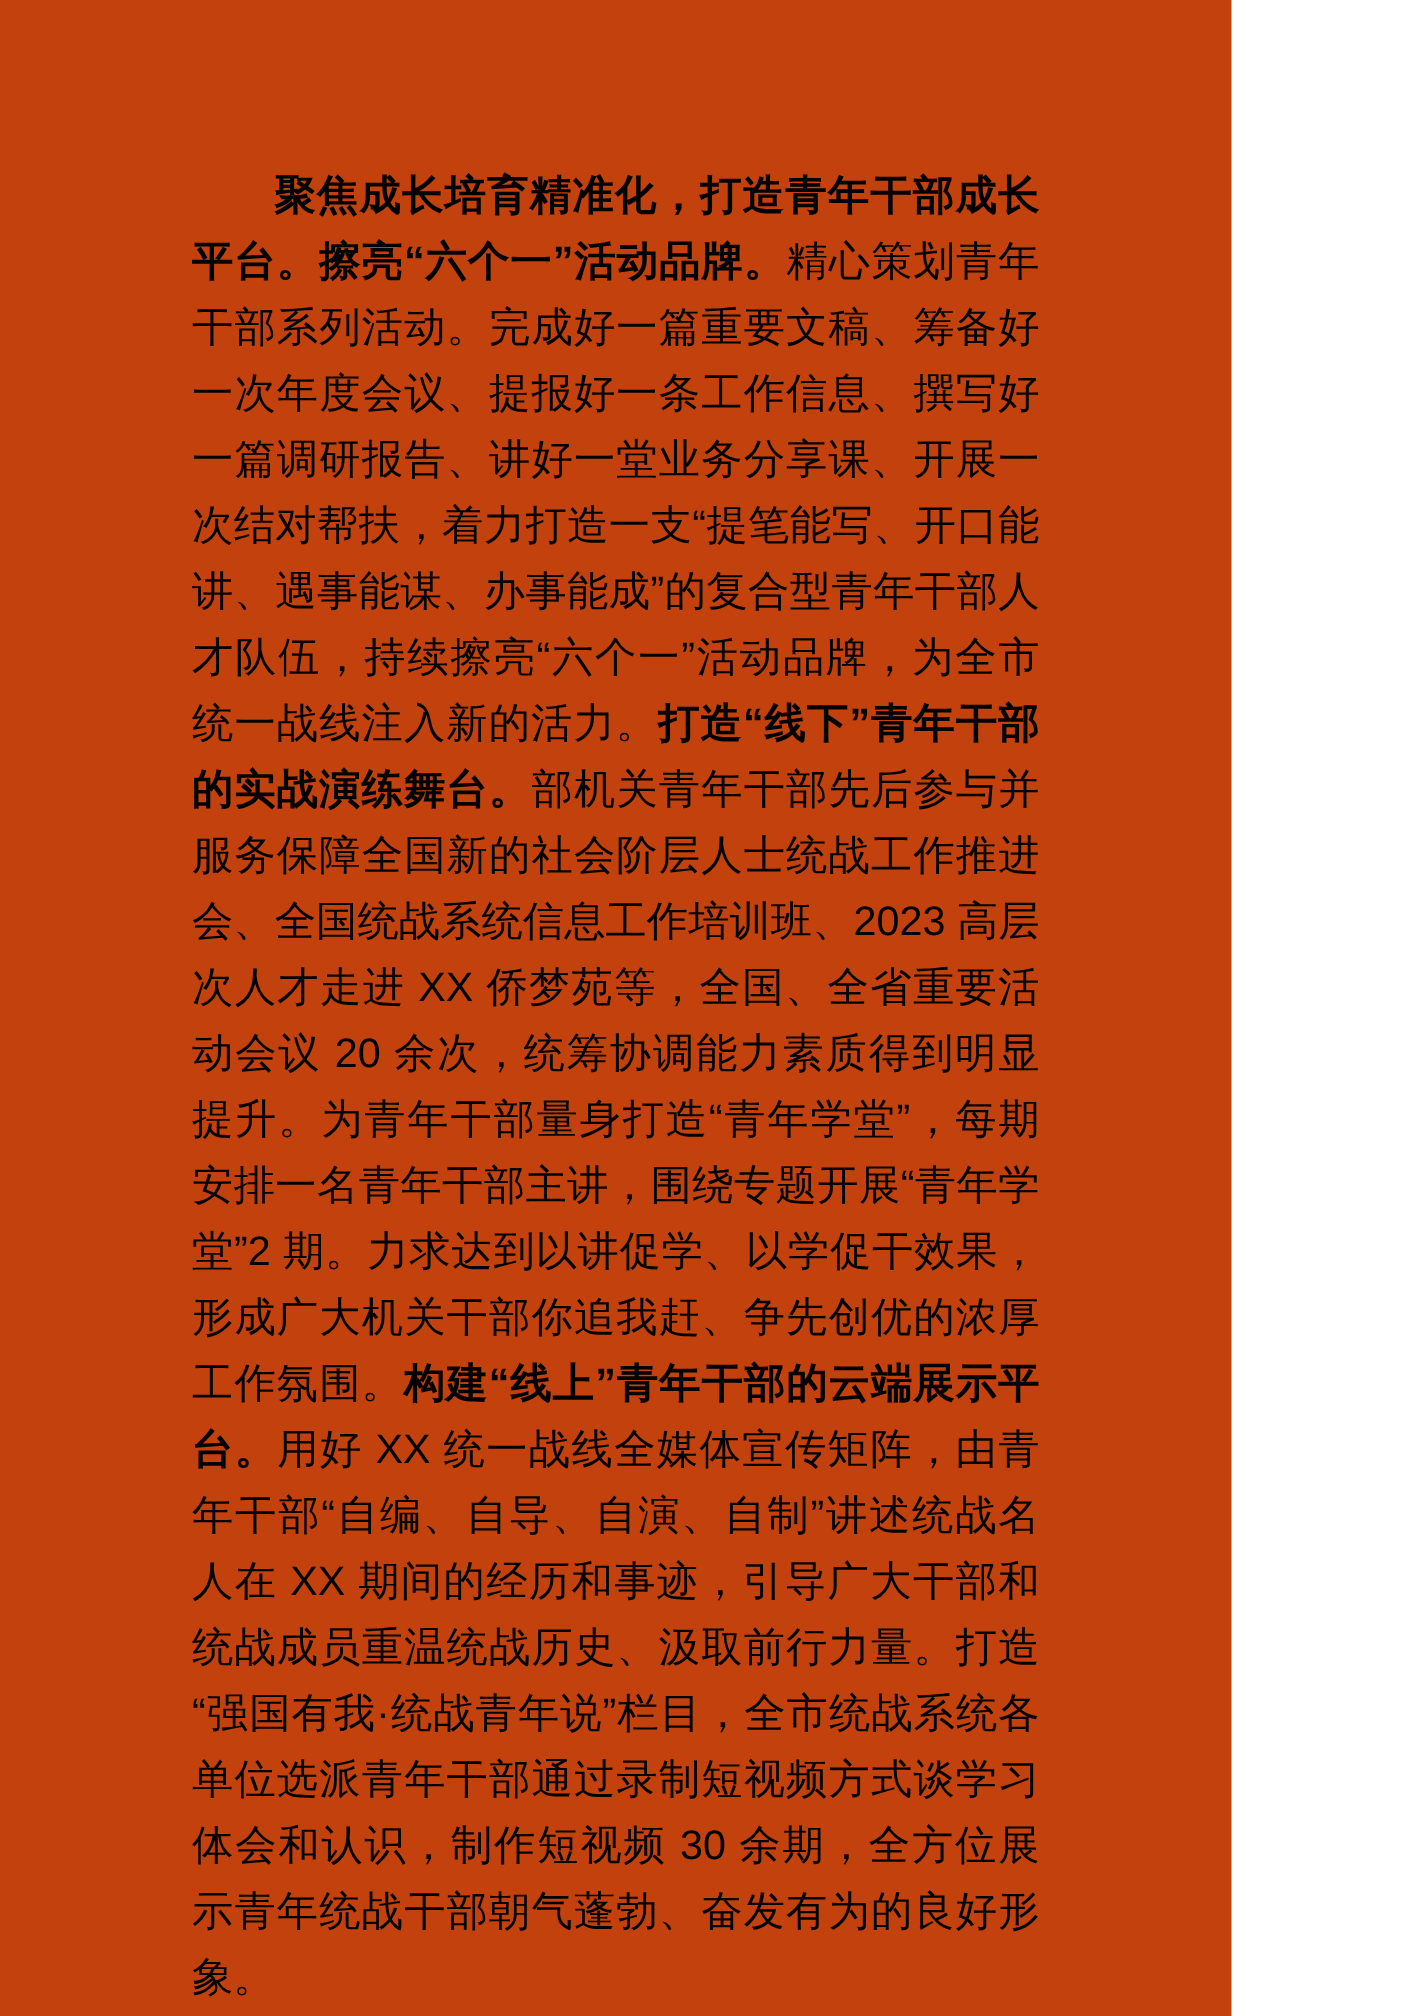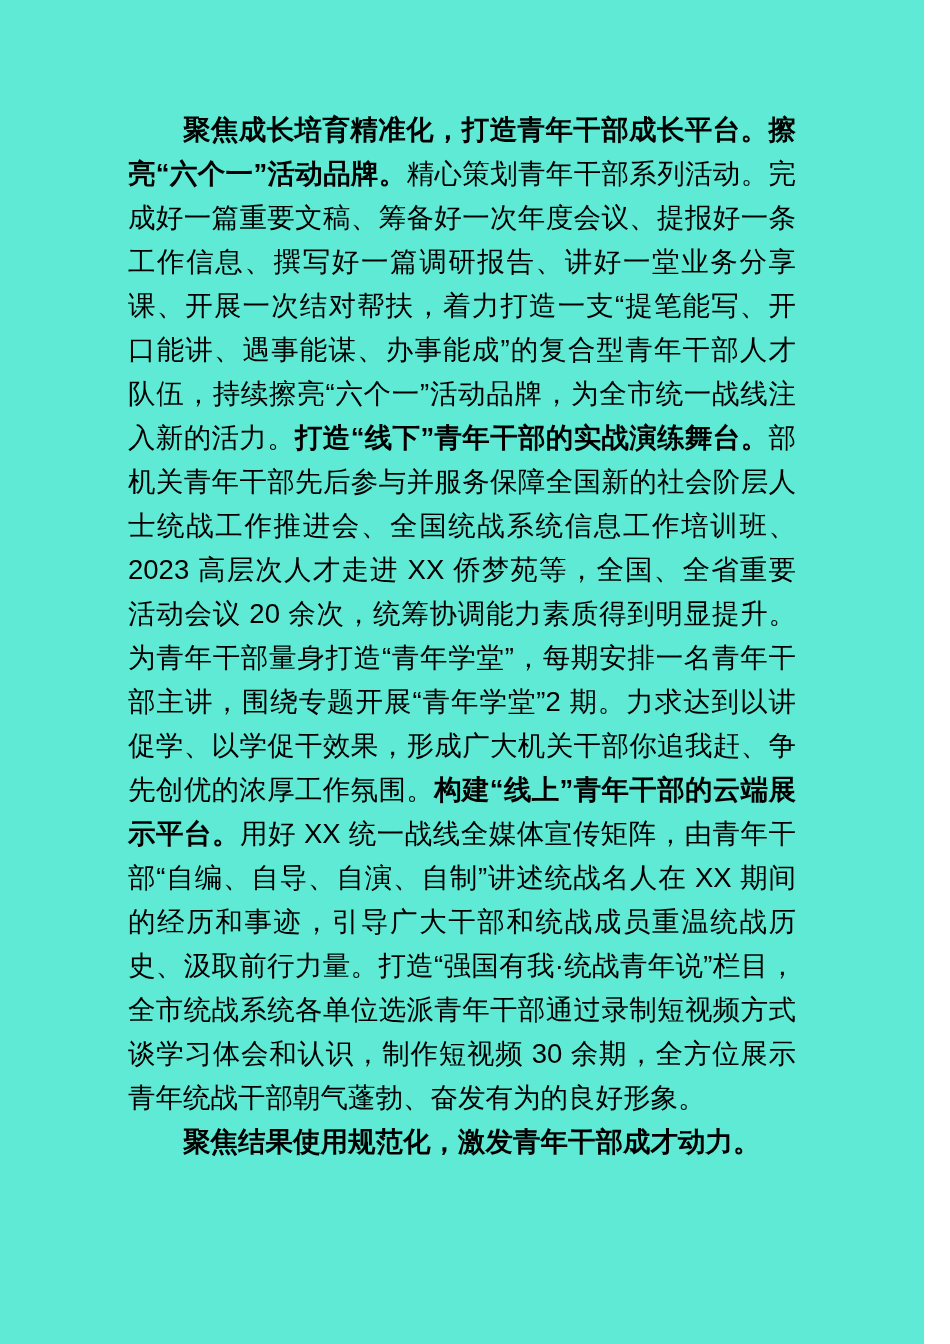--- a/index.html
+++ b/index.html
@@ -9,23 +9,23 @@
   }
   body {
     width: 950px;
     height: 1344px;
     font-family: "Liberation Sans", "DejaVu Sans", sans-serif;
     color: #000000;
     overflow: hidden;
   }
   .page {
     position: relative;
-    width: 924px;
+    width: 821px;
     height: 1344px;
-    background: #5eead4;
+    background: #c2410c;
     box-sizing: border-box;
     padding: 108px 128px 12px 128px;
   }
   .doc-body {
     font-size: 27.5px;
     line-height: 44px;
     text-align: justify;
     text-justify: inter-ideograph;
     letter-spacing: 0px;
   }

